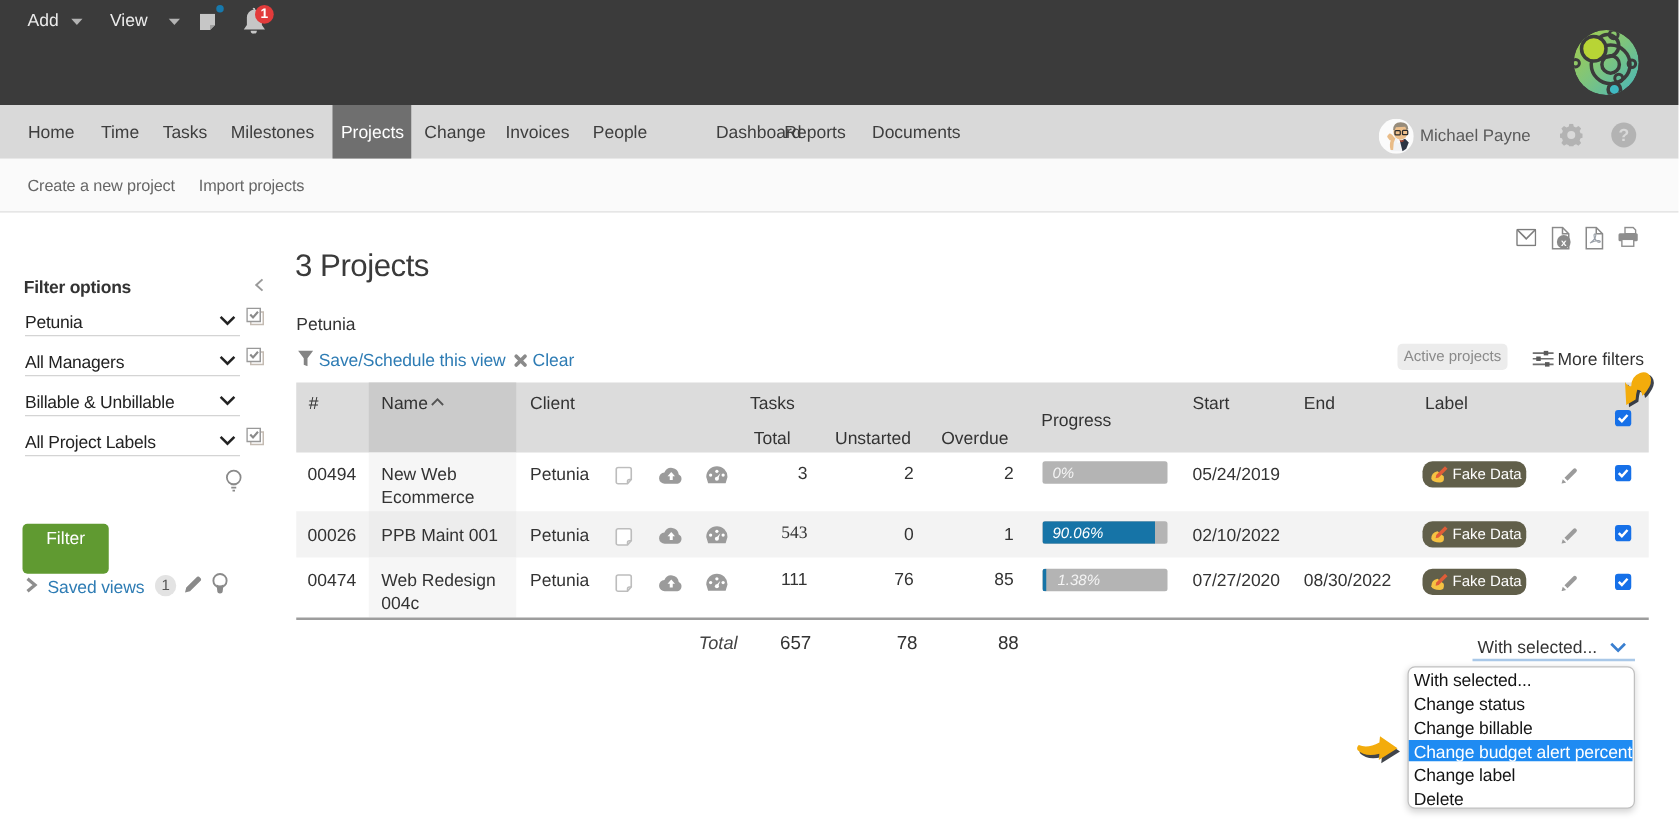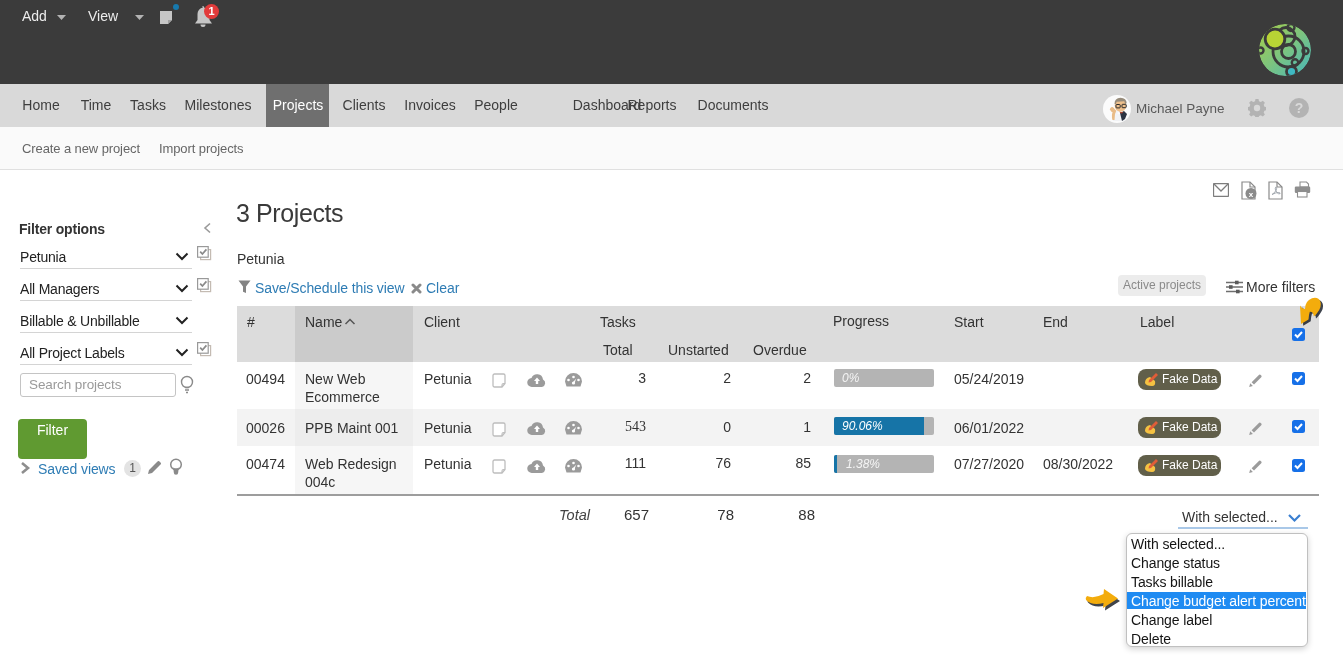--- a/index.html
+++ b/index.html
@@ -65,21 +65,21 @@
 </svg>
 
 <div class="abs" style="left:0;top:84px;width:1343px;height:43px;background:#d9d9d9;"></div>
 <div class="abs" style="left:266px;top:84px;width:63px;height:43px;background:#6f6f6f;"></div>
 <div style="position:relative;">
 <div class="nav-item" style="left:41px;top:84px;">Home</div>
 <div class="nav-item" style="left:96px;top:84px;">Time</div>
 <div class="nav-item" style="left:148px;top:84px;">Tasks</div>
 <div class="nav-item" style="left:218px;top:84px;">Milestones</div>
 <div class="nav-item" style="left:298px;top:84px;color:#fff;">Projects</div>
-<div class="nav-item" style="left:364px;top:84px;">Clients</div>
+<div class="nav-item" style="left:364px;top:84px;">Change</div>
 <div class="nav-item" style="left:430px;top:84px;">Invoices</div>
 <div class="nav-item" style="left:496px;top:84px;">People</div>
 <div class="nav-item" style="left:560px;top:84px;margin-left:47px;">Dashboard</div>
 <div class="nav-item" style="left:652px;top:84px;">Reports</div>
 <div class="nav-item" style="left:733px;top:84px;">Documents</div>
 </div>
 
 <svg class="abs" style="left:1103px;top:95px;" width="28" height="28" viewBox="0 0 28 28">
 <circle cx="14" cy="14" r="14" fill="#fbfbfb"></circle>
 <path d="M10 26 q-1 -6 1 -10 l2.5 -3 2 2 -1 4 q4 0 6.5 3 l1 4 z" fill="#f2f3f5"></path>
@@ -161,21 +161,20 @@
       <rect x="3.6" y="3.6" width="10" height="10" stroke="#c4bbb2" fill="#fff" stroke-width="1.2"></rect>
       <rect x="0.6" y="0.6" width="10.6" height="10.6" stroke="#999" fill="#fff" stroke-width="1.2"></rect>
       <path d="M3.2 5.6 l2.2 2.4 4 -4.6" stroke="#8a8a8a" stroke-width="1.7" fill="none"></path>
     </svg>
 <svg class="abs" style="left:197px;top:342px;" width="15" height="15">
       <rect x="3.6" y="3.6" width="10" height="10" stroke="#c4bbb2" fill="#fff" stroke-width="1.2"></rect>
       <rect x="0.6" y="0.6" width="10.6" height="10.6" stroke="#999" fill="#fff" stroke-width="1.2"></rect>
       <path d="M3.2 5.6 l2.2 2.4 4 -4.6" stroke="#8a8a8a" stroke-width="1.7" fill="none"></path>
     </svg>
 
-<div class="abs" style="left:20px;top:373px;width:146px;height:22px;border:1px solid #c4c4c4;border-radius:3px;background:#fff;color:#9a9a9a;font-size:13.5px;letter-spacing:-0.1px;line-height:22px;padding-left:8px;">Search projects</div>
 
 <svg class="abs" style="left:180px;top:375px;" width="14" height="20">
       <circle cx="7" cy="7" r="5.5" stroke="#8a8a8a" stroke-width="1.4" fill="none"></circle>
       <path d="M5 12.5 h4 M5 15 h4 M6 17.5 h2" stroke="#8a8a8a" stroke-width="1.4" fill="none"></path>
     </svg>
 
 <div class="abs" style="left:18px;top:419px;width:69px;height:40px;background:#609a31;border-radius:4px;color:#fff;font-size:14px;text-align:center;line-height:23px;">Filter</div>
 
 <svg class="abs" style="left:20px;top:461px;" width="11" height="14">
       <path d="M2 2 L8 7 L2 12" stroke="#8e8e8e" stroke-width="2.6" fill="none"></path>
@@ -218,21 +217,21 @@
 <div class="hcell" style="left:247px;top:314px;">#</div>
 <div class="hcell" style="left:305px;top:314px;">Name</div>
 <svg class="abs" style="left:344px;top:318px;" width="12" height="8">
       <path d="M1.5 6 L6 1.5 L10.5 6" stroke="#555" stroke-width="1.5" fill="none"></path>
     </svg>
 <div class="hcell" style="left:424px;top:314px;">Client</div>
 <div class="hcell" style="left:600px;top:314px;">Tasks</div>
 <div class="hcell" style="left:603px;top:342px;">Total</div>
 <div class="hcell" style="left:668px;top:342px;">Unstarted</div>
 <div class="hcell" style="left:753px;top:342px;">Overdue</div>
-<div class="hcell" style="left:833px;top:313px;">Progress</div>
+<div class="hcell" style="left:833px;top:328px;">Progress</div>
 <div class="hcell" style="left:954px;top:314px;">Start</div>
 <div class="hcell" style="left:1043px;top:314px;">End</div>
 <div class="hcell" style="left:1140px;top:314px;">Label</div>
 <div class="cb" style="left:1292px;top:328px;"></div>
 <svg class="abs" style="left:1292px;top:328px;" width="13" height="13">
       <path d="M3 6.5 l2.5 2.5 L10 4" stroke="#fff" stroke-width="2" fill="none"></path>
     </svg>
 
 <div class="abs" style="left:237px;top:409px;width:1082px;height:37px;background:#f3f3f3;"></div>
 <div class="abs" style="left:295px;top:362px;width:118px;height:47px;background:#f6f6f6;"></div>
@@ -247,21 +246,21 @@
 <div class="num" style="left:731px;top:370px;">2</div>
 <div class="num" style="left:811px;top:370px;">2</div>
 <div class="rtxt" style="left:954px;top:370px;">05/24/2019</div>
 
 <div class="rtxt" style="left:246px;top:419px;">00026</div>
 <div class="rtxt" style="left:305px;top:419px;">PPB Maint 001</div>
 <div class="rtxt" style="left:424px;top:419px;">Petunia</div>
 <div class="num" style="left:646px;top:419px;font-family:Liberation Serif, serif;">543</div>
 <div class="num" style="left:731px;top:419px;">0</div>
 <div class="num" style="left:811px;top:419px;">1</div>
-<div class="rtxt" style="left:954px;top:419px;">06/01/2022</div>
+<div class="rtxt" style="left:954px;top:419px;">02/10/2022</div>
 
 <div class="rtxt" style="left:246px;top:455px;">00474</div>
 <div class="rtxt" style="left:305px;top:455px;">Web Redesign<br>004c</div>
 <div class="rtxt" style="left:424px;top:455px;">Petunia</div>
 <div class="num" style="left:646px;top:455px;">111</div>
 <div class="num" style="left:731px;top:455px;">76</div>
 <div class="num" style="left:811px;top:455px;">85</div>
 <div class="rtxt" style="left:954px;top:455px;">07/27/2020</div>
 <div class="rtxt" style="left:1043px;top:455px;">08/30/2022</div>
 
@@ -371,21 +370,21 @@
 
 <div class="abs" style="left:1182px;top:509px;font-size:14px;color:#333;">With selected...</div>
 <svg class="abs" style="left:1287px;top:513px;" width="15" height="10">
       <path d="M2 2 L7.5 7.5 L13 2" stroke="#3a7fd0" stroke-width="2.2" fill="none"></path>
     </svg>
 <div class="abs" style="left:1178px;top:527px;width:130px;height:2px;background:#a9c8e8;"></div>
 
 <div class="abs" style="left:1126px;top:533px;width:180px;height:112px;background:#fff;border:1px solid #c0c0c0;border-radius:6px;box-shadow:0 2px 6px rgba(0,0,0,0.18);"></div>
 <div class="mitem" style="top:536px;">With selected...</div>
 <div class="mitem" style="top:555px;">Change status</div>
-<div class="mitem" style="top:574px;">Tasks billable</div>
+<div class="mitem" style="top:574px;">Change billable</div>
 <div class="abs" style="left:1127px;top:592px;width:179px;height:17px;background:#1f8bf2;"></div>
 <div class="mitem" style="top:593px;color:#fff;">Change budget alert percent</div>
 <div class="mitem" style="top:612px;">Change label</div>
 <div class="mitem" style="top:631px;">Delete</div>
 
 <svg class="abs" style="left:1298px;top:296px;" width="27" height="31" viewBox="0 0 27 31">
 <g>
 <path d="M3 28 L2 9.5 Q4.5 13.5 7 13 Q7 5 14 2.3 Q20.5 0.5 22.5 6 Q24 10.5 19.5 16.5 Q17.5 19.5 15.8 20.6 Q15.5 15.5 11.8 15.8 Q10.8 18.8 10.5 23.5 Z" fill="#141a24" opacity="0.82" transform="translate(2.2,1.8)"></path>
 <path d="M3 28 L2 9.5 Q4.5 13.5 7 13 Q7 5 14 2.3 Q20.5 0.5 22.5 6 Q24 10.5 19.5 16.5 Q17.5 19.5 15.8 20.6 Q15.5 15.5 11.8 15.8 Q10.8 18.8 10.5 23.5 Z" fill="#f3ac0c"></path>
 </g>

